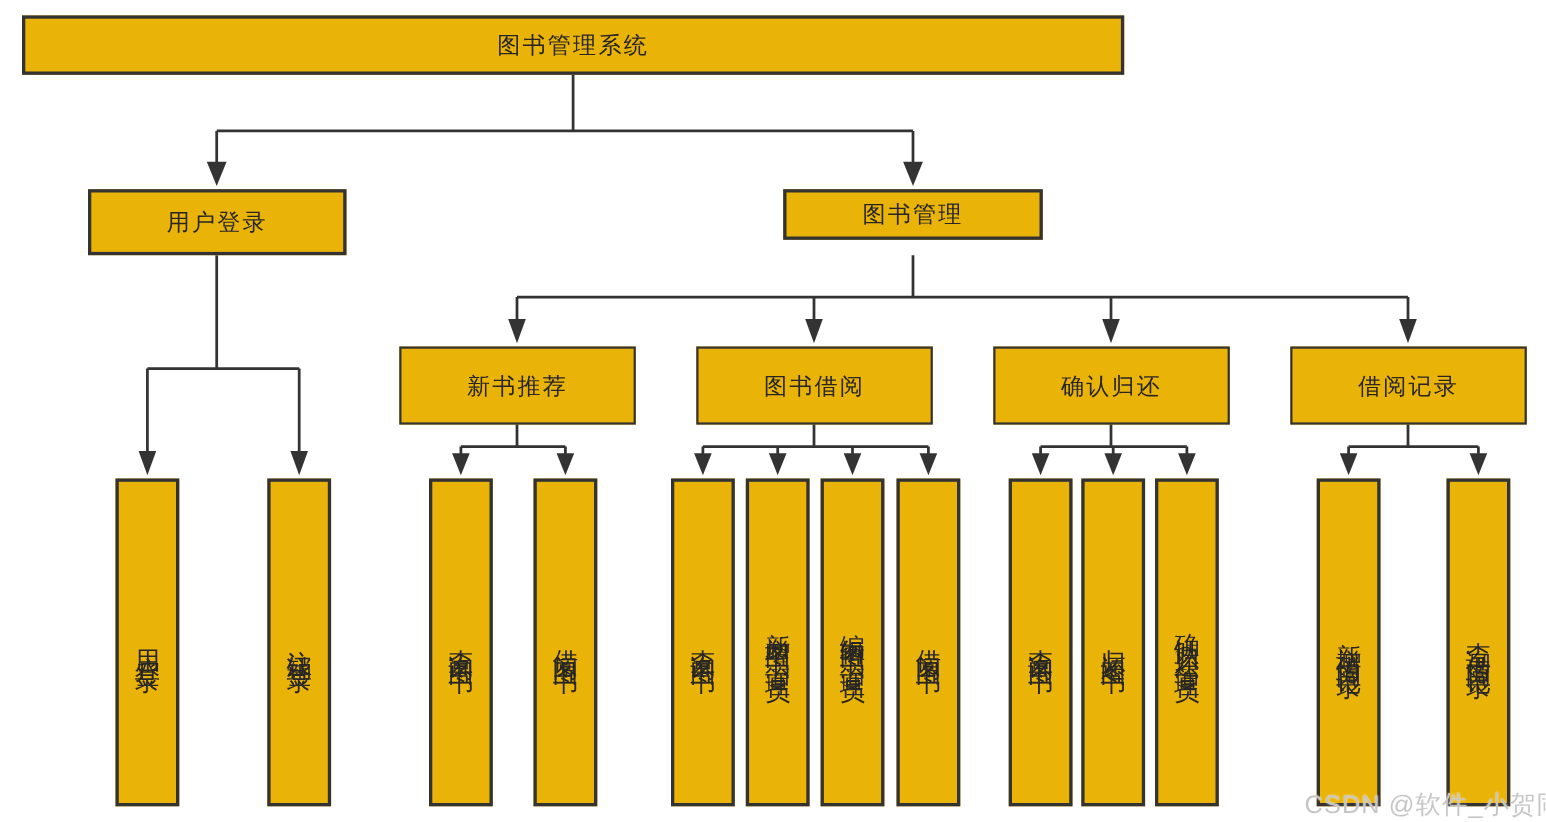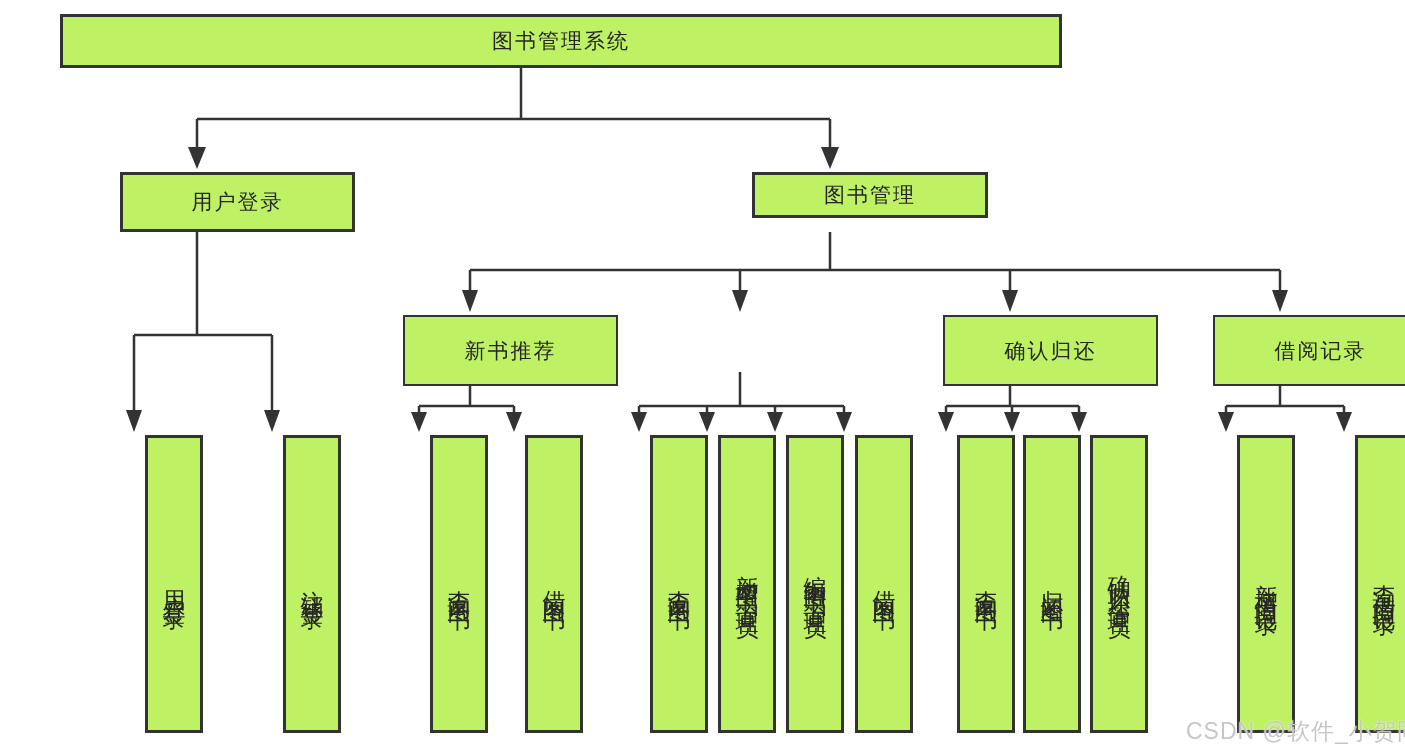--- a/index.html
+++ b/index.html
@@ -7,27 +7,26 @@
     position:relative;
     width:1405px;height:747px;
     background:#ffffff;
     font-family:"Liberation Sans","DejaVu Sans",sans-serif;
     color:#262626;
     overflow:hidden;
   }
   .box{
     position:absolute;
     box-sizing:border-box;
-    background:#bef264;
+    background:#eab308;
     border:3px solid #333333;
     display:flex;
     align-items:center;
     justify-content:center;
     text-align:center;
-    margin-left:40px;
   }
   .hlabel{font-size:21px;letter-spacing:2px;white-space:nowrap;}
   .box-root{left:20px;top:14px;width:1002px;height:54px;}
   .box-l2-left{left:80px;top:172px;width:235px;height:60px;}
   .box-l2-right{left:712px;top:172px;width:236px;height:46px;}
   .box-l3{top:315px;height:71px;width:215px;border-width:2.5px;}
   .l3-a{left:363px;} .l3-b{left:633px;} .l3-c{left:903px;} .l3-d{left:1173px;}
   .leaf{top:435px;height:298px;width:58px;}
   .leaf .vlabel{
     writing-mode:vertical-rl;
@@ -103,20 +102,23 @@
   <div class="box box-l2-left">
     <span class="hlabel">用户登录</span>
   </div>
   <div class="box box-l2-right">
     <span class="hlabel">图书管理</span>
   </div>
 
   <div class="box box-l3 l3-a">
     <span class="hlabel">新书推荐</span>
   </div>
+  <div class="box box-l3 l3-b">
+    <span class="hlabel">图书借阅</span>
+  </div>
   <div class="box box-l3 l3-c">
     <span class="hlabel">确认归还</span>
   </div>
   <div class="box box-l3 l3-d">
     <span class="hlabel">借阅记录</span>
   </div>
 
   <div class="box leaf lf-1">
     <span class="vlabel">用户登录</span>
   </div>

